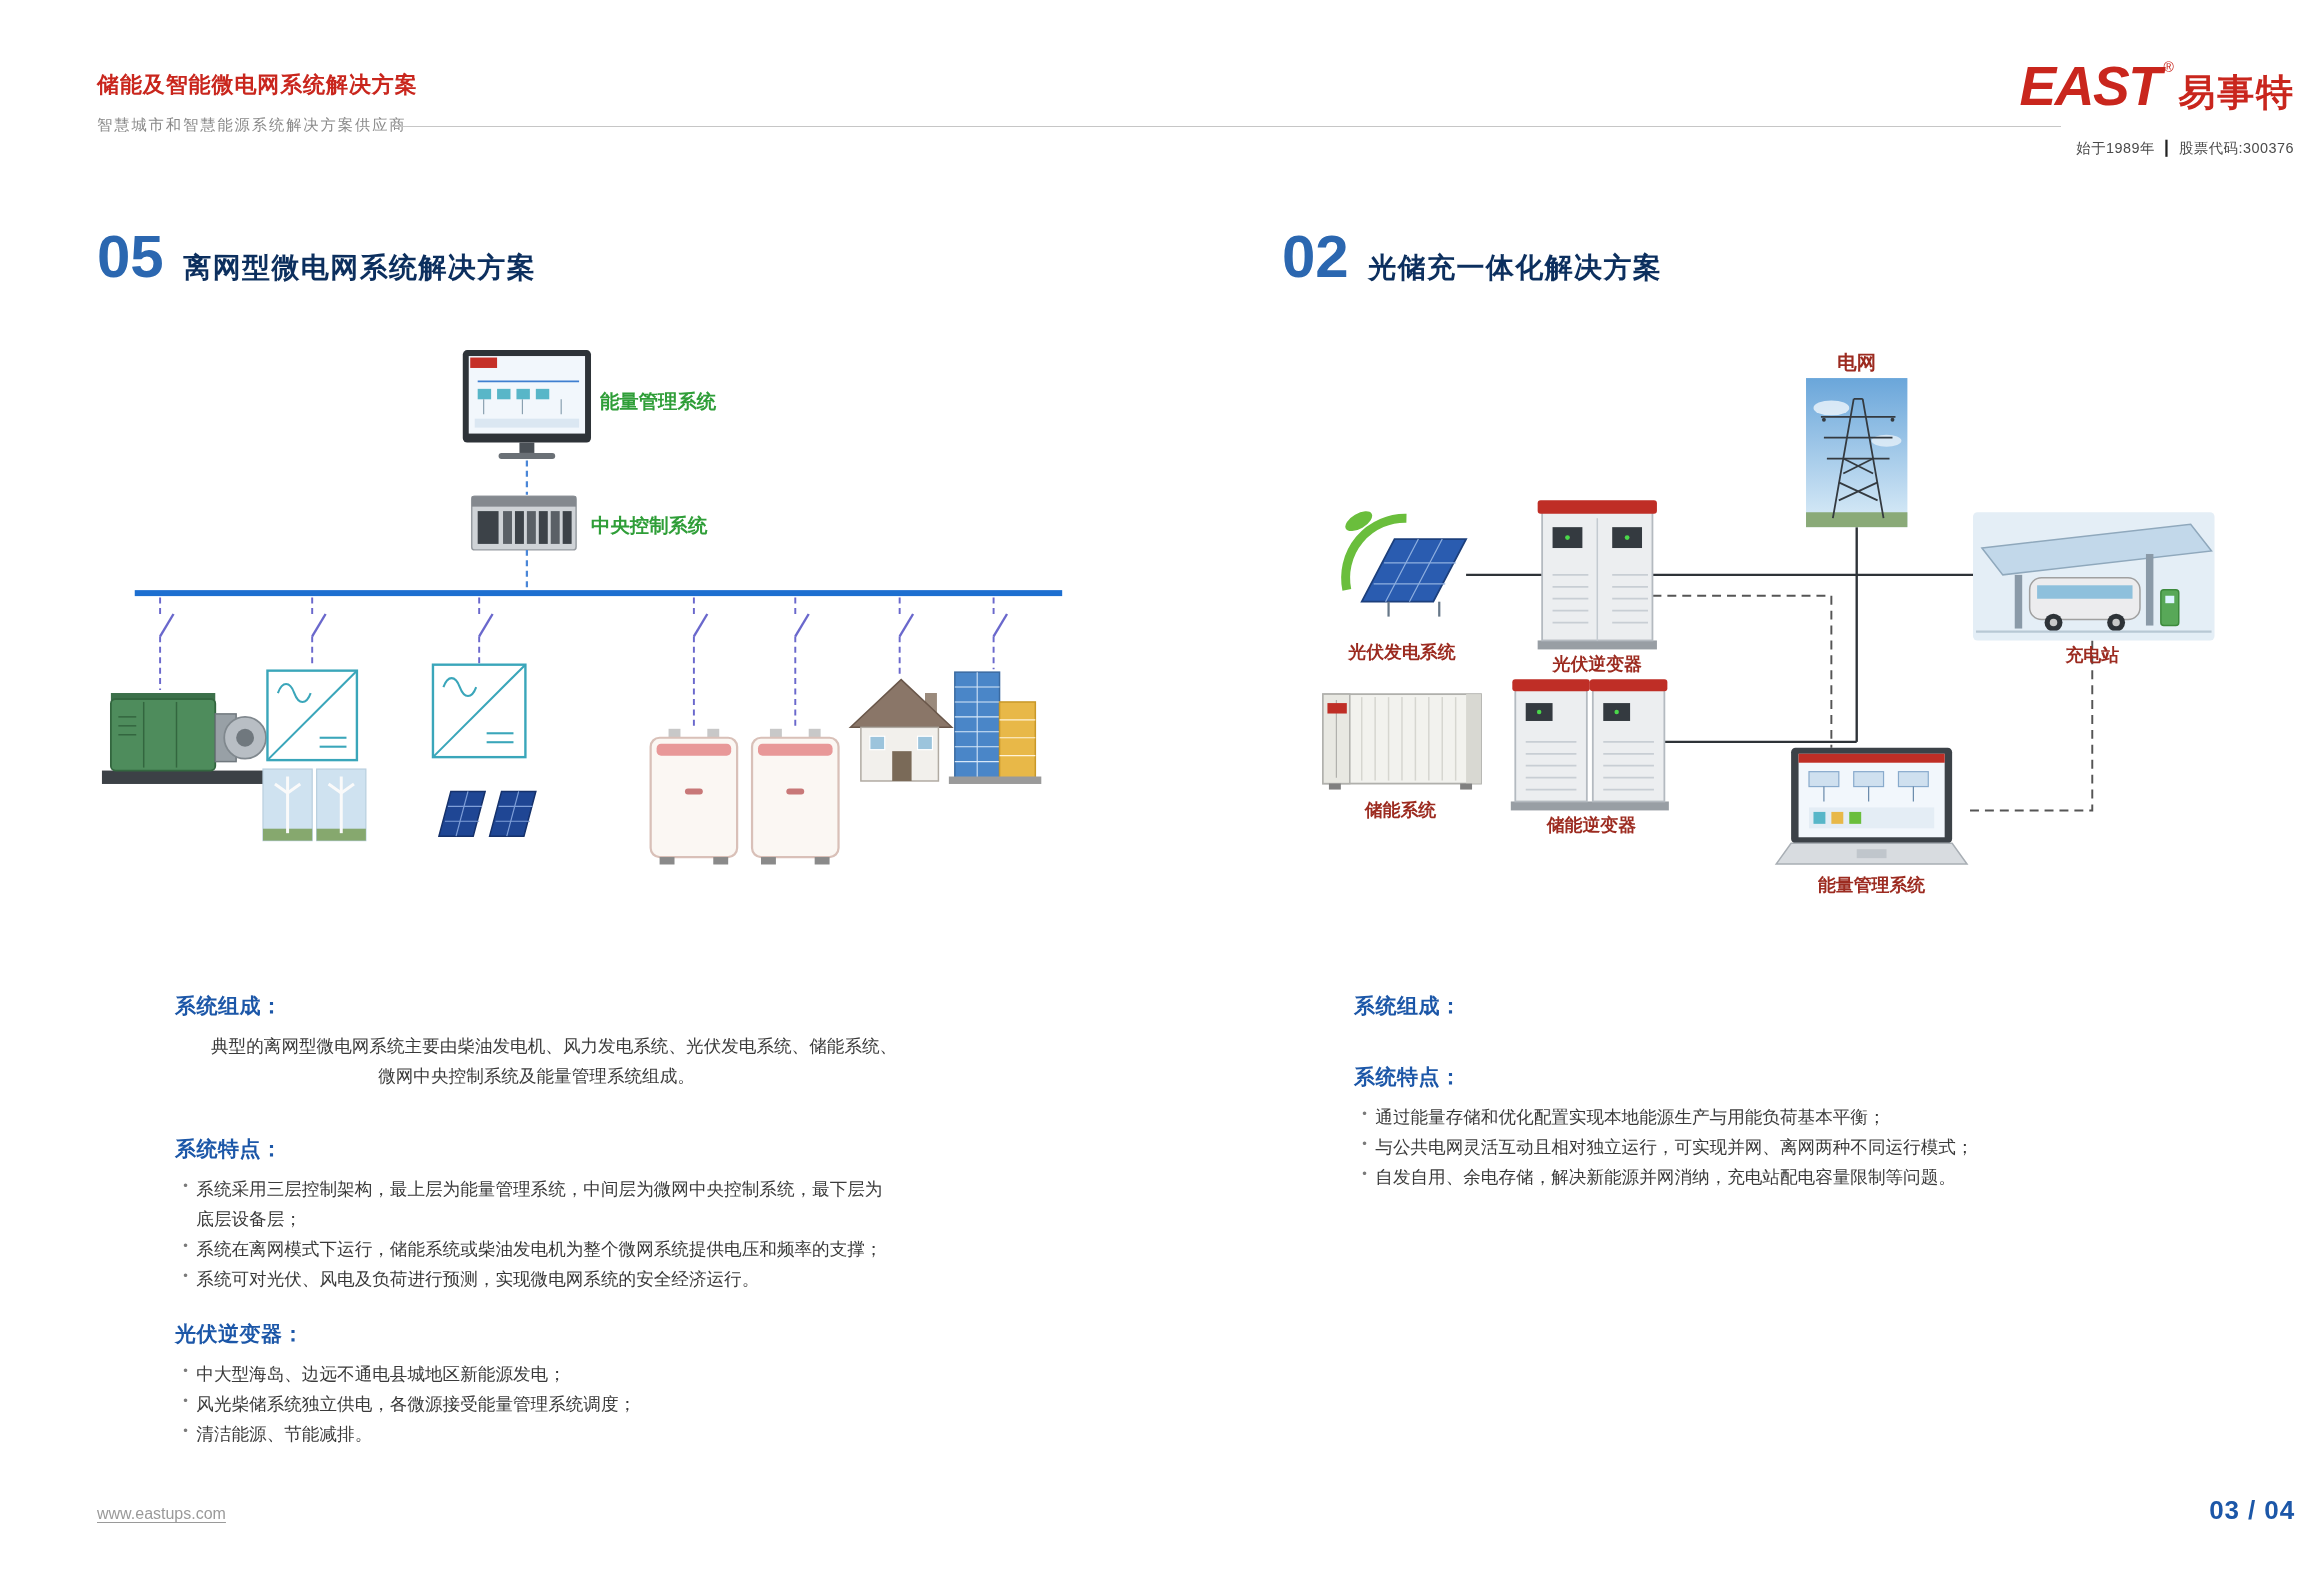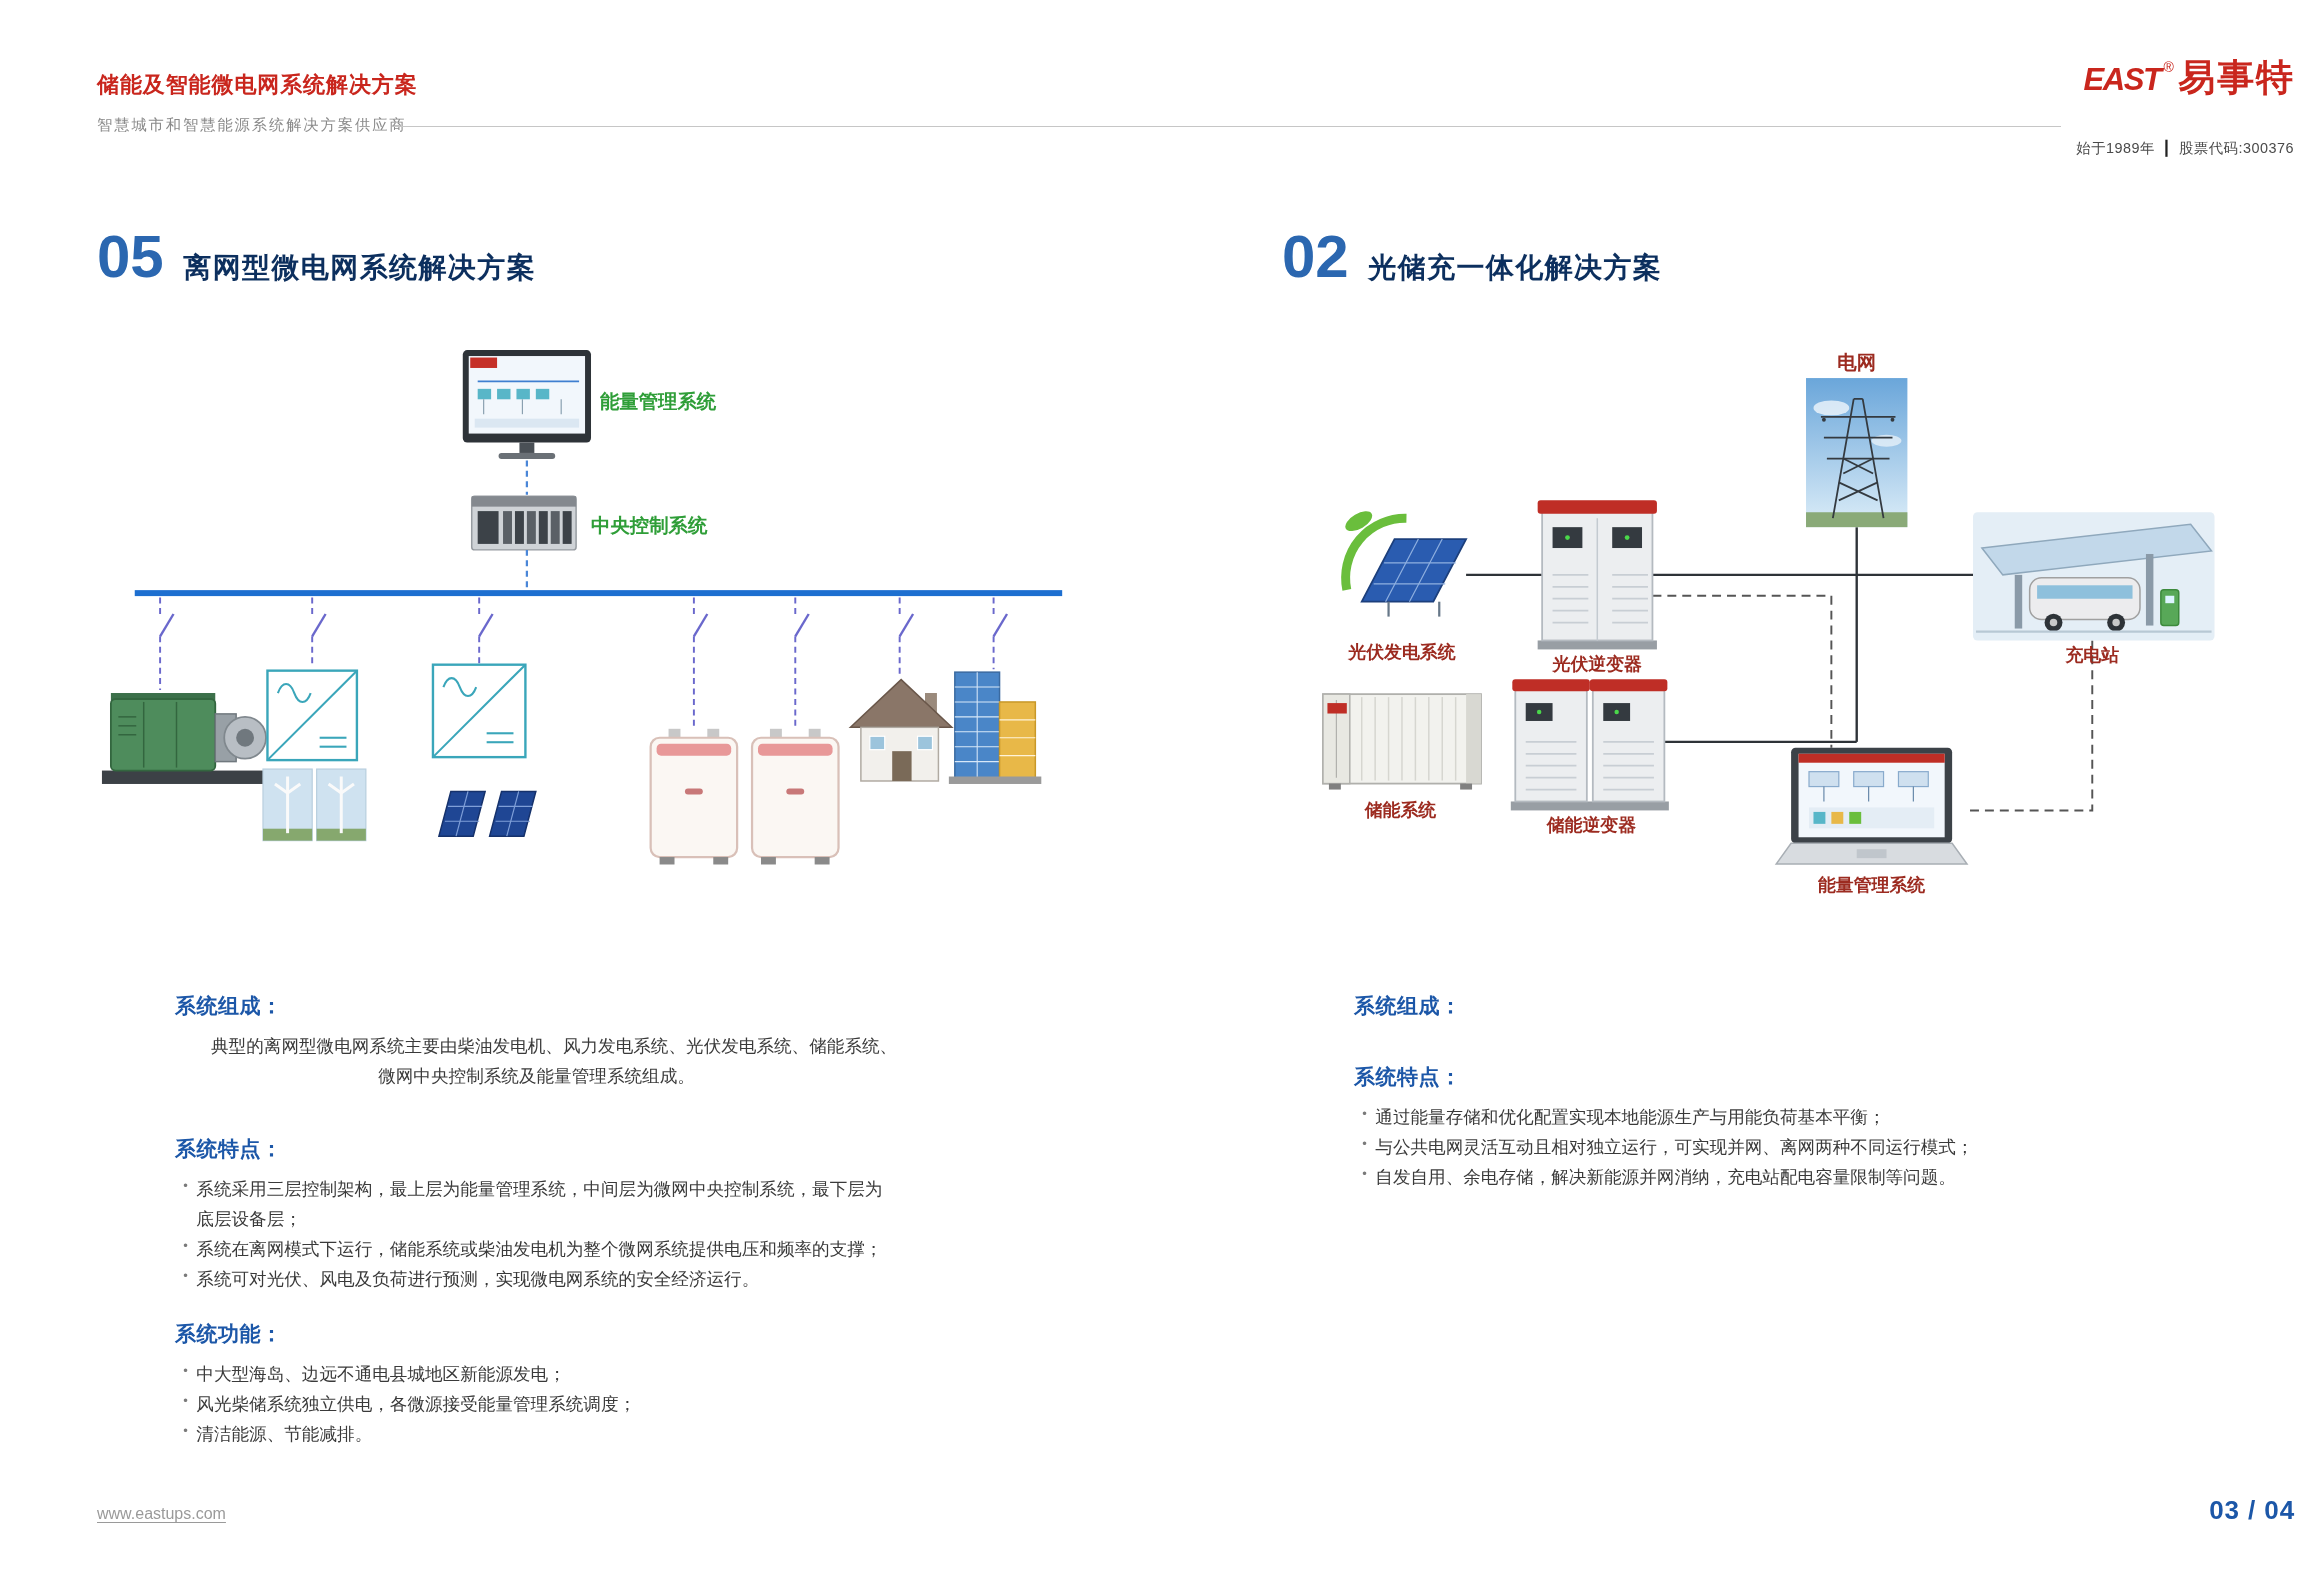--- a/index.html
+++ b/index.html
@@ -5,21 +5,21 @@
   * { margin:0; padding:0; box-sizing:border-box; }
   html,body { background:#ffffff; }
   body { font-family:"Liberation Sans","DejaVu Sans",sans-serif; color:#333; }
   .page { position:relative; width:2333px; height:1594px; background:#ffffff; overflow:hidden; }
 
   
   .hdr-title { position:absolute; left:97px; top:70px; font-size:22px; font-weight:bold; color:#c9261d; letter-spacing:0.9px; }
   .hdr-subtitle { position:absolute; left:97px; top:115px; font-size:15.3px; color:#8a8a8a; letter-spacing:1.9px; }
   .hdr-rule { position:absolute; left:392px; top:126px; width:1669px; height:0.9px; background:#c6c6c6; }
   .hdr-logo { position:absolute; top:59px; right:38px; color:#c9261d; white-space:nowrap; }
-  .logo-en { font-size:31px; font-weight:900; font-style:italic; letter-spacing:-1.4px; line-height:1; }
+  .logo-en { font-size:55px; font-weight:900; font-style:italic; letter-spacing:-1.4px; line-height:1; }
   .logo-reg { font-size:14px; vertical-align:top; margin:0 4.6px 0 2.8px; }
   .logo-cn { font-size:37px; font-weight:900; line-height:1.05; letter-spacing:1.9px; }
   .hdr-tagline { position:absolute; top:139px; right:39px; font-size:14.4px; color:#4a4a4a; letter-spacing:0.5px; white-space:nowrap; }
   .tg-div { color:#222; margin:0 7.4px; font-weight:bold; }
 
   
   .sec-header { position:absolute; white-space:nowrap; }
   #sec02-header { left:97px; top:222px; }
   #sec03-header { left:1282px; top:222px; }
   .sec-num { font-size:60px; font-weight:900; color:#2b67b0; letter-spacing:0; }
@@ -430,21 +430,21 @@
       <div class="bullet">
         <span class="dot">•</span>
         <span class="txt">系统在离网模式下运行，储能系统或柴油发电机为整个微网系统提供电压和频率的支撑；</span>
       </div>
       <div class="bullet">
         <span class="dot">•</span>
         <span class="txt">系统可对光伏、风电及负荷进行预测，实现微电网系统的安全经济运行。</span>
       </div>
     </div>
     <div class="blk-func">
-      <div class="blk-heading">系统功能：</div>
+      <div class="blk-heading">光伏逆变器：</div>
       <div class="bullet">
         <span class="dot">•</span>
         <span class="txt">中大型海岛、边远不通电县城地区新能源发电；</span>
       </div>
       <div class="bullet">
         <span class="dot">•</span>
         <span class="txt">风光柴储系统独立供电，各微源接受能量管理系统调度；</span>
       </div>
       <div class="bullet">
         <span class="dot">•</span>

